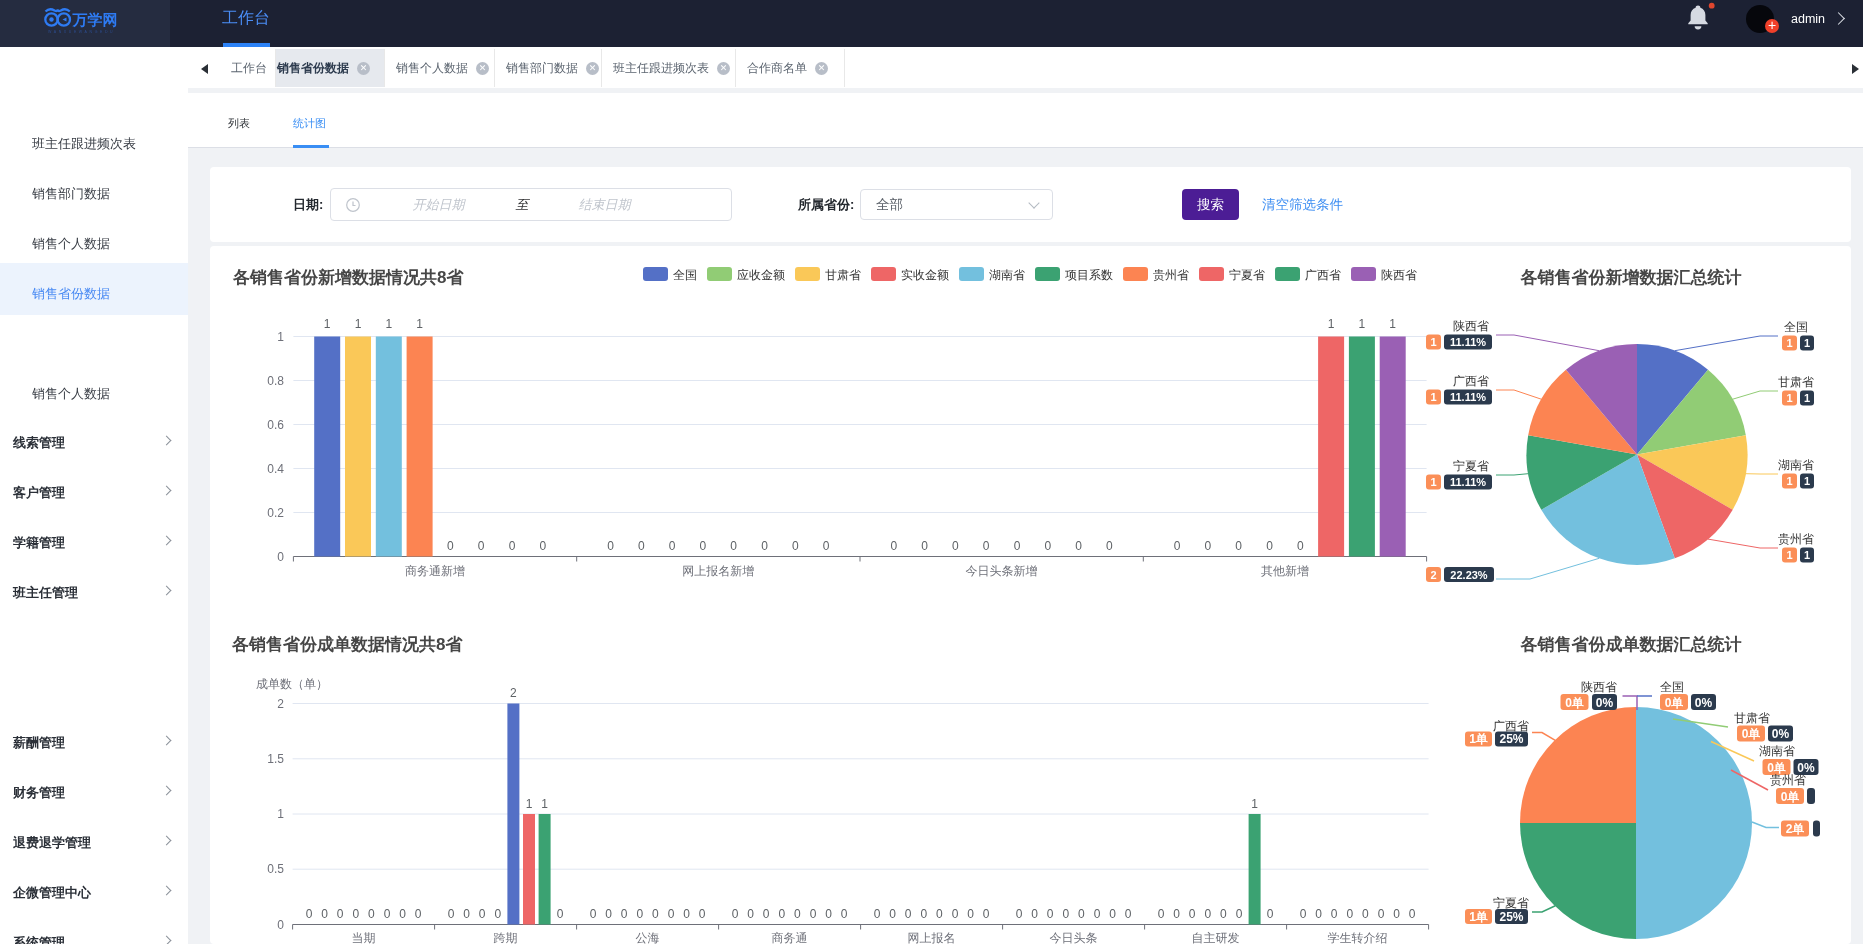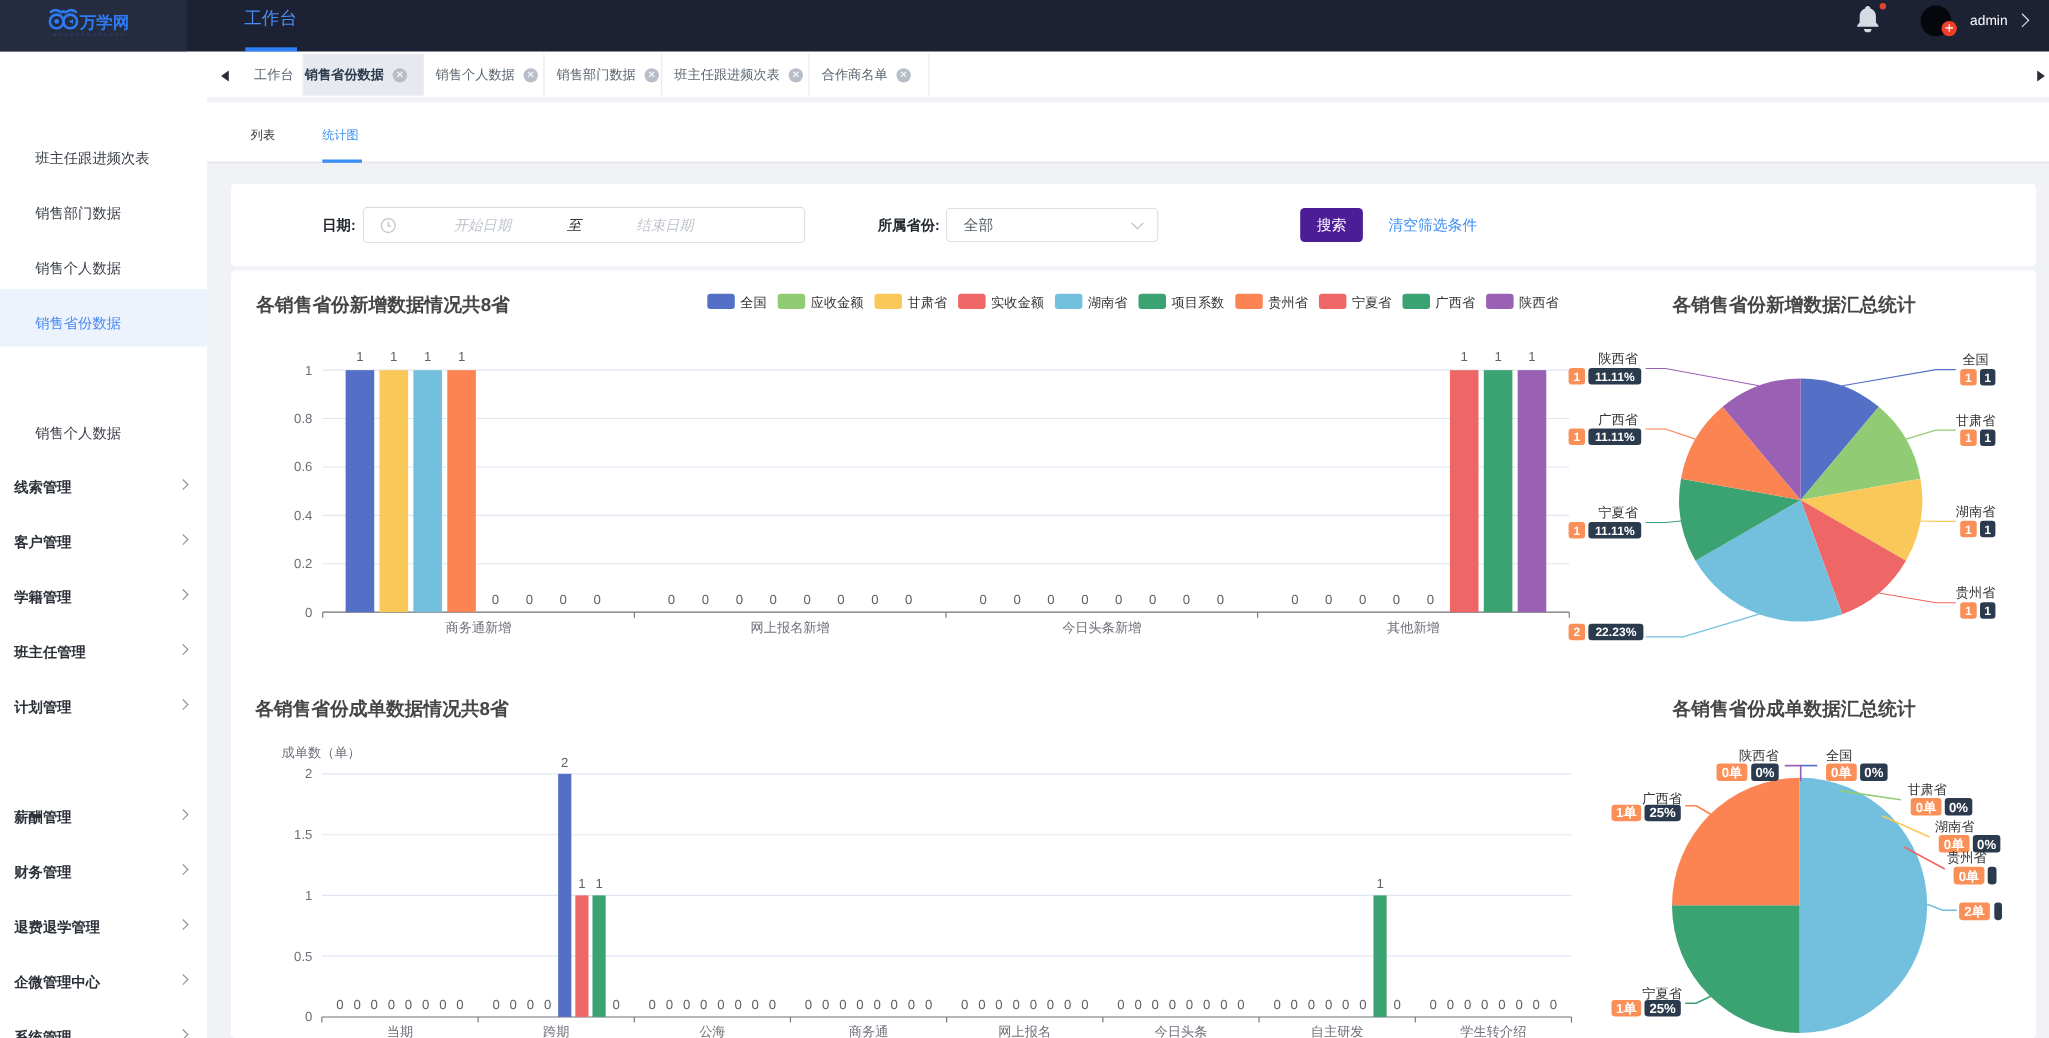--- a/index.html
+++ b/index.html
@@ -67,21 +67,20 @@
 <div id="selband"></div>
 <div class="m2" style="top:71.5px;">班主任跟进频次表</div>
 <div class="m2" style="top:121.5px;">销售部门数据</div>
 <div class="m2" style="top:171.5px;">销售个人数据</div>
 <div class="m2" style="top:221.5px;color:#4688f3;">销售省份数据</div>
 <div class="m2" style="top:321.5px;">销售个人数据</div>
 <div class="m1" style="top:370.8px;">线索管理<span class="chev"></span></div>
 <div class="m1" style="top:420.8px;">客户管理<span class="chev"></span></div>
 <div class="m1" style="top:470.8px;">学籍管理<span class="chev"></span></div>
 <div class="m1" style="top:520.8px;">班主任管理<span class="chev"></span></div>
-<div class="m1" style="top:570.8px;">计划管理<span class="chev"></span></div>
 <div class="m1" style="top:670.8px;">薪酬管理<span class="chev"></span></div>
 <div class="m1" style="top:720.8px;">财务管理<span class="chev"></span></div>
 <div class="m1" style="top:770.8px;">退费退学管理<span class="chev"></span></div>
 <div class="m1" style="top:820.8px;">企微管理中心<span class="chev"></span></div>
 <div class="m1" style="top:870.8px;">系统管理<span class="chev"></span></div>
 </div>
 <div id="tabstrip">
 <div class="arrl"></div>
     <div class="arrr"></div>
 <div class="tab" style="left:24px;width:64px;padding-left:19px;">工作台</div>

